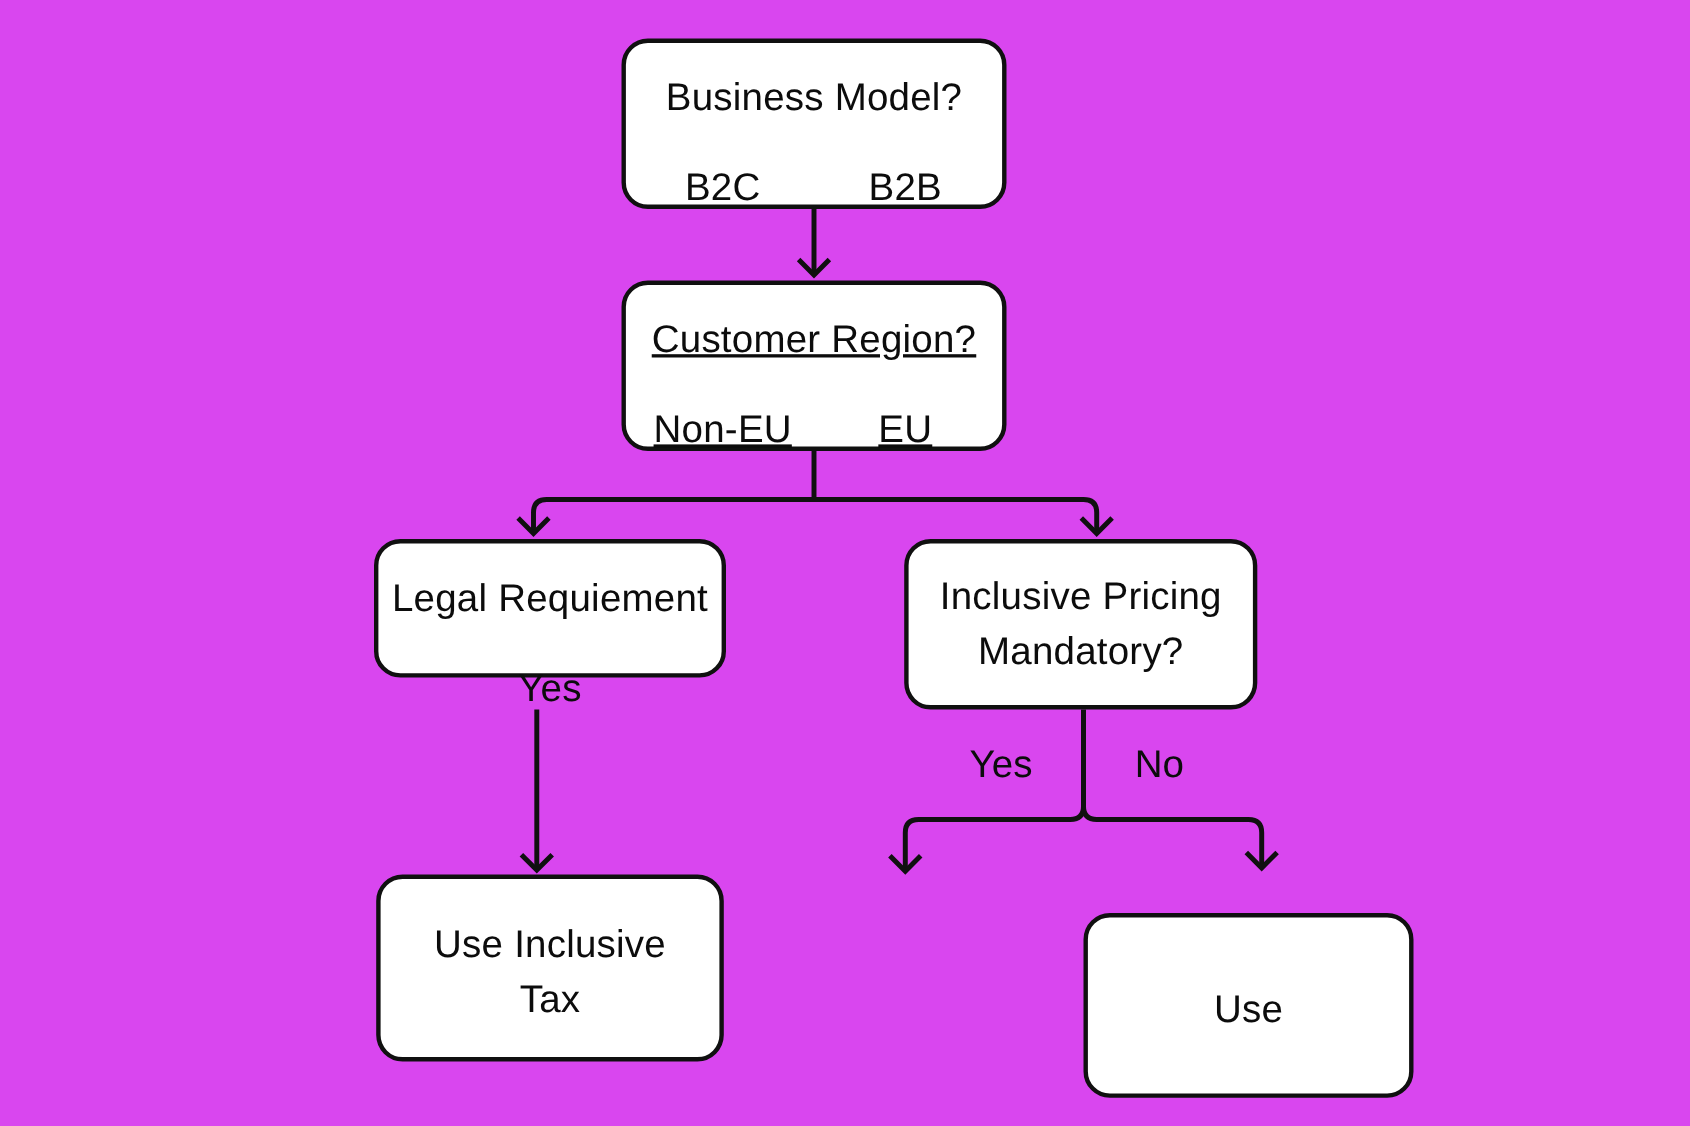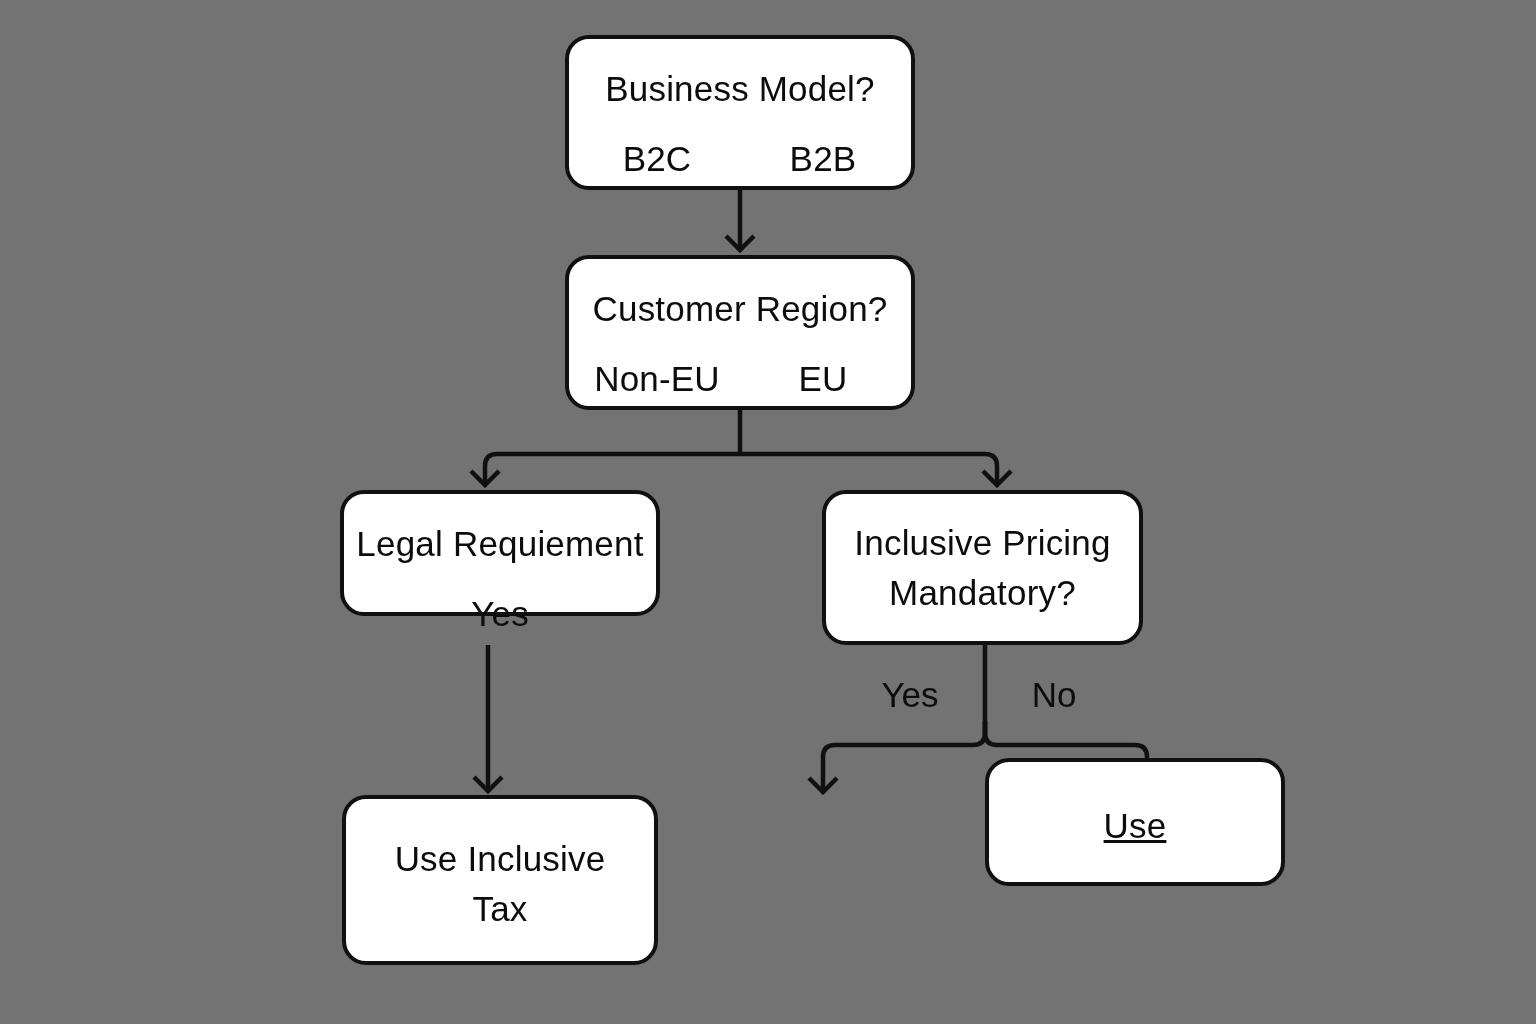--- a/index.html
+++ b/index.html
@@ -2,52 +2,52 @@
 <html><head>
 <meta charset="utf-8">
 <style>
   html, body { margin: 0; padding: 0; }
   body {
     width: 1536px; height: 1024px;
     background: #ffffff;
     font-family: "Liberation Sans", "DejaVu Sans", sans-serif;
     overflow: hidden;
   }
-  .canvas { position: relative; width: 1536px; height: 1024px; background: #737373; }
+  .canvas { position: relative; width: 1536px; height: 1024px; background: #d946ef; }
   .connector-layer { position: absolute; left: 0; top: 0; z-index: 0; }
 
   .node {
     position: absolute;
     box-sizing: border-box;
     background: #ffffff;
     border: 4px solid #101010;
     border-radius: 24px;
     color: #0c0c0c;
     display: flex;
     flex-direction: column;
     align-items: center;
     z-index: 1;
     font-size: 35px;
     font-weight: 500;
     letter-spacing: 0.2px;
   }
   .node .title { line-height: 44px; white-space: nowrap; }
-  .node .opts { display: flex; margin-top: 26px; justify-content: flex-end; }
+  .node .opts { display: flex; margin-top: 38px; justify-content: flex-end; }
   .node .opt { display: inline-block; width: 166px; text-align: center; line-height: 44px; white-space: nowrap; }
   .node .line { line-height: 50px; text-align: center; white-space: nowrap; }
 
   
   #n-business { left: 565px; top: 35px;  width: 350px; height: 155px; padding-top: 28px; }
-  #n-region   { left: 565px; top: 255px; width: 350px; height: 155px; padding-top: 28px; }
+  #n-region   { left: 565px; top: 255px; width: 350px; height: 155px; padding-top: 28px; text-decoration: underline; }
   #n-legal    { left: 340px; top: 490px; width: 320px; height: 126px; padding-top: 28px; }
 
   
   #n-pricing  { left: 822px; top: 490px; width: 321px; height: 155px; justify-content: center; }
   #n-inc-tax  { left: 342px; top: 795px; width: 316px; height: 170px; justify-content: center; padding-top: 8px; }
-  #n-exc-tax  { left: 985px; top: 758px; width: 300px; height: 128px; justify-content: center; padding-top: 8px; text-decoration: underline; }
+  #n-exc-tax  { left: 985px; top: 830px; width: 300px; height: 168px; justify-content: center; padding-top: 8px; }
 
   .edge-label {
     position: absolute;
     transform: translate(-50%, -50%);
     font-size: 35px;
     font-weight: 500;
     color: #0c0c0c;
     z-index: 1;
     white-space: nowrap;
   }

